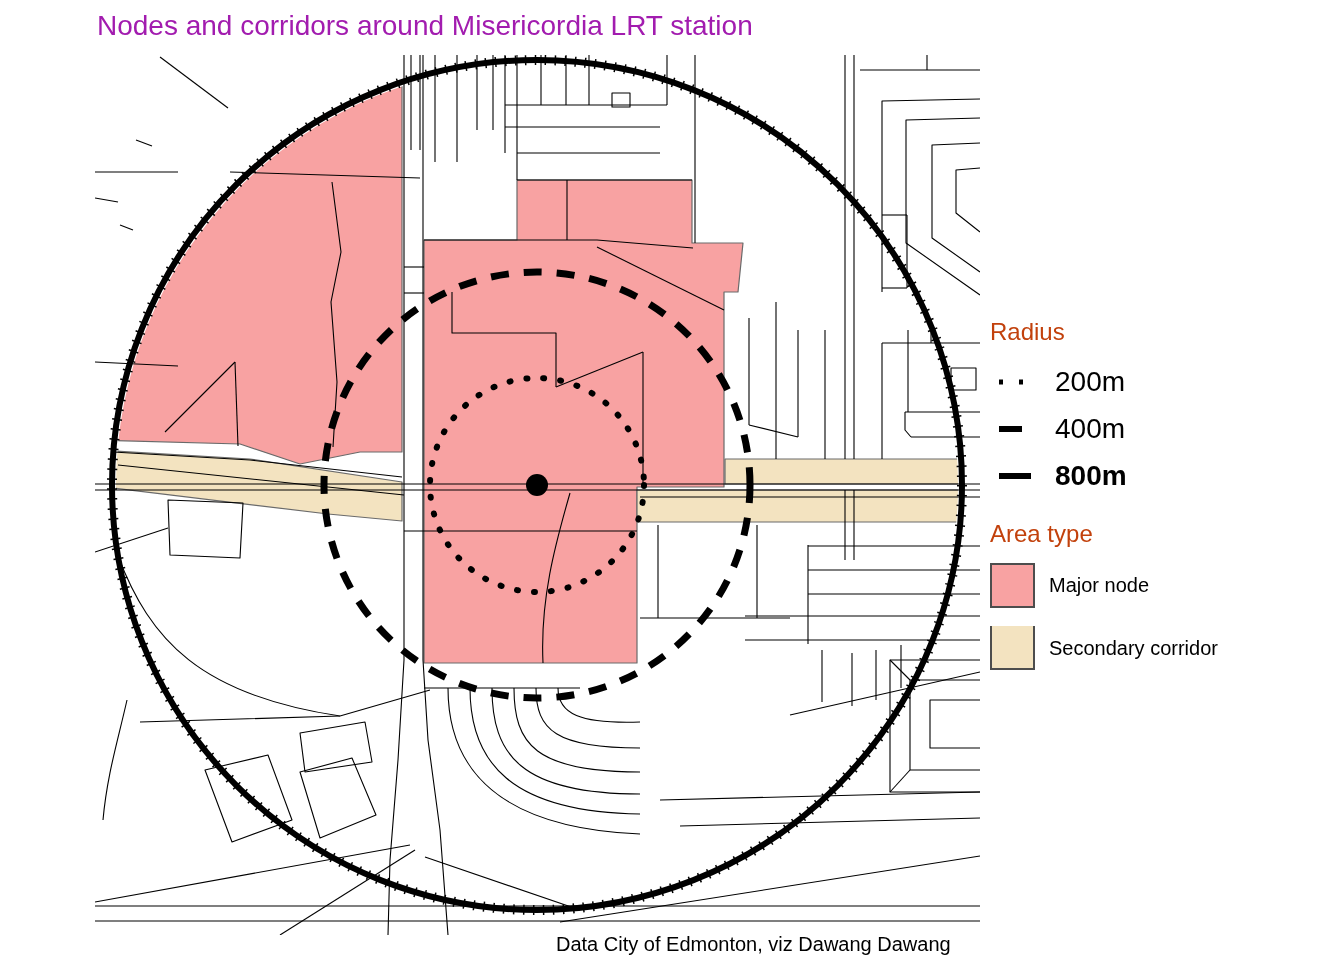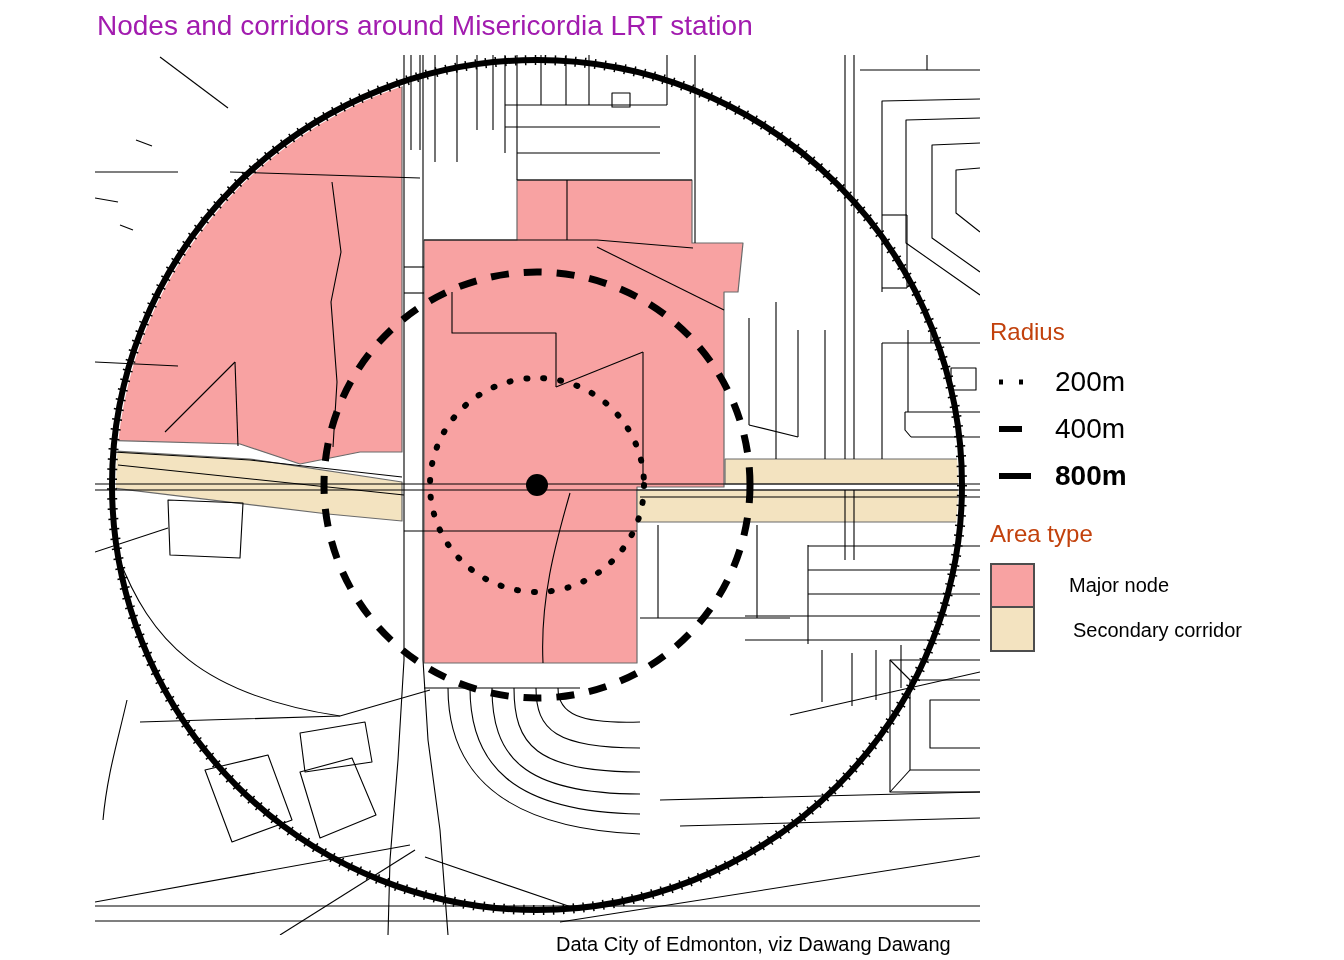--- a/index.html
+++ b/index.html
@@ -12,22 +12,22 @@
   .legend-heading{position:absolute;left:0;font-size:24px;color:#c2410c;white-space:nowrap;}
   .radius-heading{top:0;}
   .area-heading{top:202px;}
   .legend-row{position:absolute;left:0;height:24px;display:flex;align-items:center;}
   .row-200{top:52px;}
   .row-400{top:99px;}
   .row-800{top:146px;font-weight:bold;}
   .sample{width:36px;height:16px;margin-left:7px;}
   .legend-label{font-size:28px;margin-left:22px;white-space:nowrap;}
   .swatch-row{position:absolute;left:0;height:44px;display:flex;align-items:center;}
-  .row-major{top:245px;gap:20px;}
-  .row-secondary{top:290px;gap:24px;}
+  .row-major{top:245px;}
+  .row-secondary{top:308px;}
   .swatch{width:41px;height:41px;border:2px solid #4d4d4d;box-sizing:content-box;}
   .row-secondary .swatch{border-top:none;height:42px;}
   .swatch-label{font-size:20px;margin-left:14px;white-space:nowrap;}
   .parcels path,.parcels polygon,.parcels rect{fill:none;stroke:#000;stroke-width:1.1;stroke-linejoin:round;}
   .region{stroke:#6a6a6a;stroke-width:1.2;stroke-linejoin:round;}
 </style>
 </head>
 <body>
 
 <div class="page">

